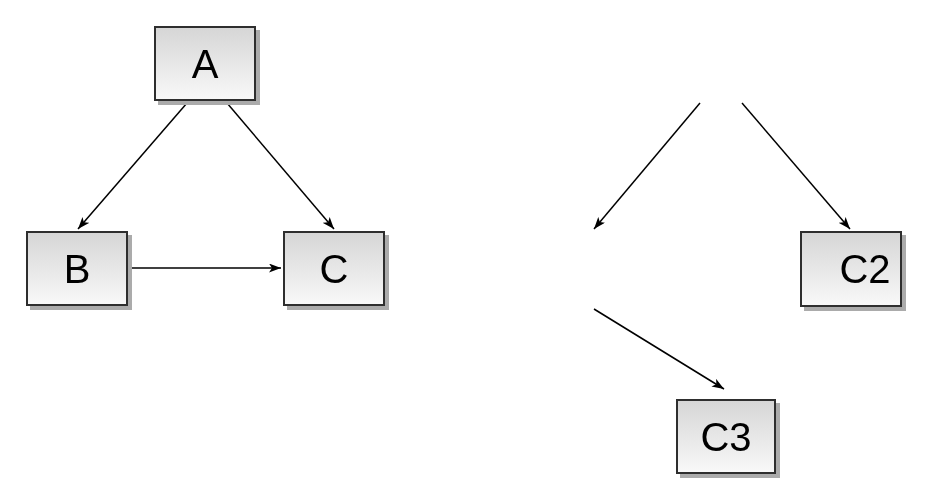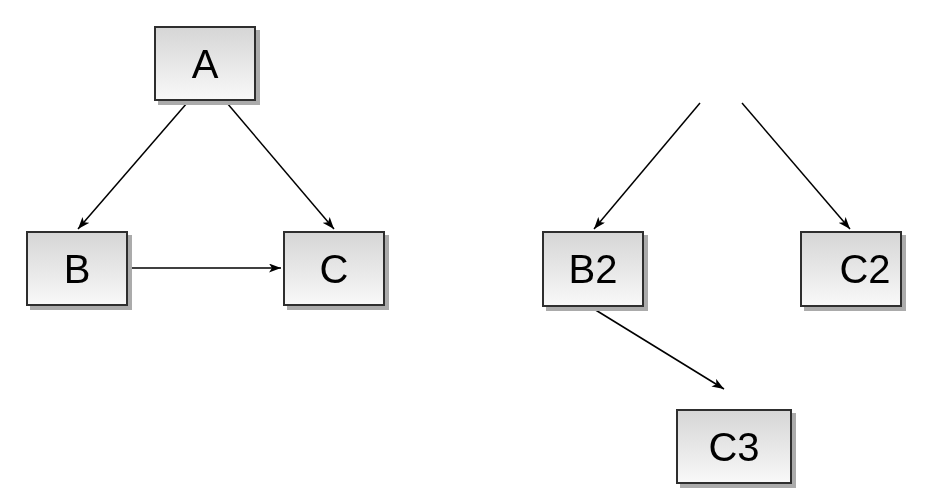--- a/index.html
+++ b/index.html
@@ -81,23 +81,20 @@
         <span class="node-label">A</span>
       </div>
       <div class="node" style="left: 26px; top: 231px; width: 102px; height: 75px;">
         <span class="node-label">B</span>
       </div>
       <div class="node" style="left: 283px; top: 231px; width: 102px; height: 75px;">
         <span class="node-label">C</span>
       </div>
     </div>
   <div class="graph">
-      <div class="node" style="left: 542px; top: 231px; width: 102px; height: 76px;">
-        <span class="node-label">B2</span>
-      </div>
       <div class="node" style="left: 800px; top: 231px; width: 102px; height: 76px; padding-left: 28px;">
         <span class="node-label">C2</span>
       </div>
-      <div class="node" style="left: 676px; top: 409px; width: 116px; height: 75px; text-align: right;">
+      <div class="node" style="left: 676px; top: 399px; width: 100px; height: 75px; text-align: right;">
         <span class="node-label">C3</span>
       </div>
     </div>
 </div>
 
 </body></html>

